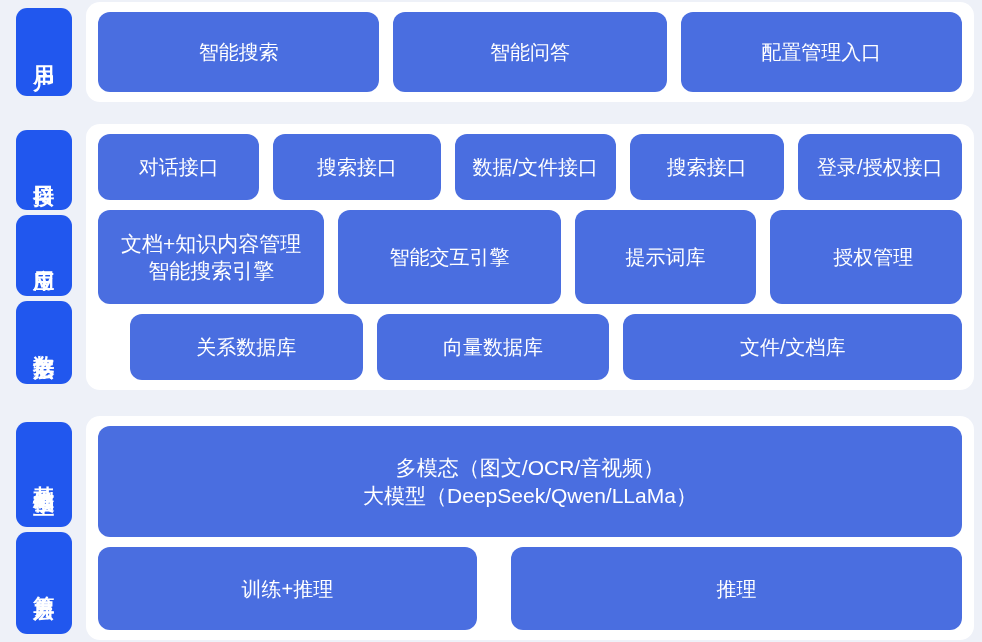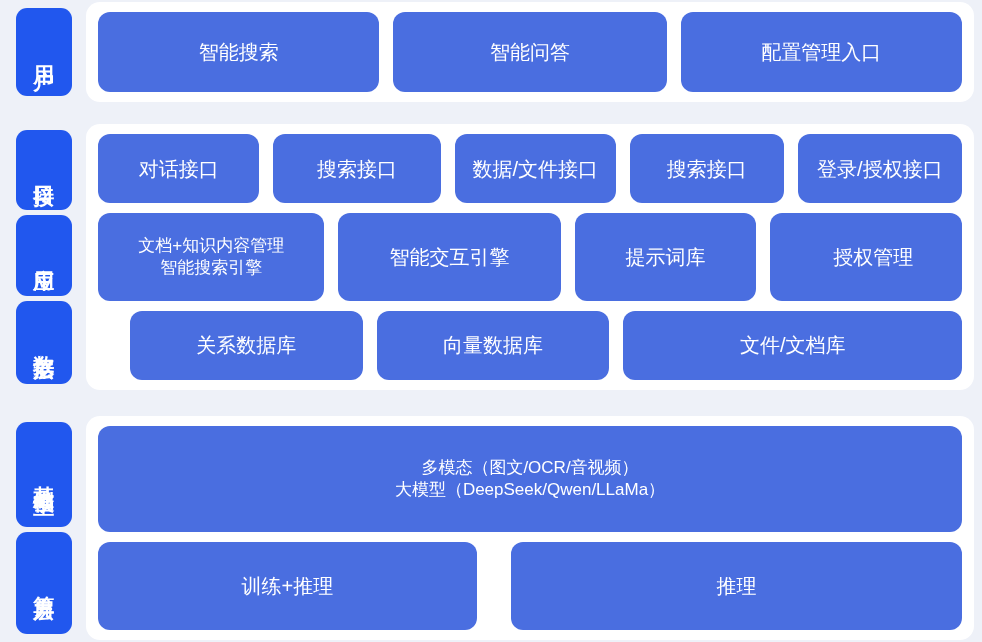--- a/index.html
+++ b/index.html
@@ -102,21 +102,21 @@
     font-size: 20px;
     line-height: 1.3;
     padding: 4px 6px;
     box-sizing: border-box;
     min-width: 0;
     flex: 1 1 0;
     white-space: nowrap;
   }
   .box.two-line {
     white-space: normal;
-    font-size: 17px;
+    font-size: 21px;
   }
   .box .line { display: block; }
 
   
   .w-search      { flex: 1.03 1 0; }
   .w-qa          { flex: 1.00 1 0; }
   .w-config      { flex: 1.03 1 0; }
 
   .w-dialog      { flex: 1.00 1 0; }
   .w-generate    { flex: 1.04 1 0; }

